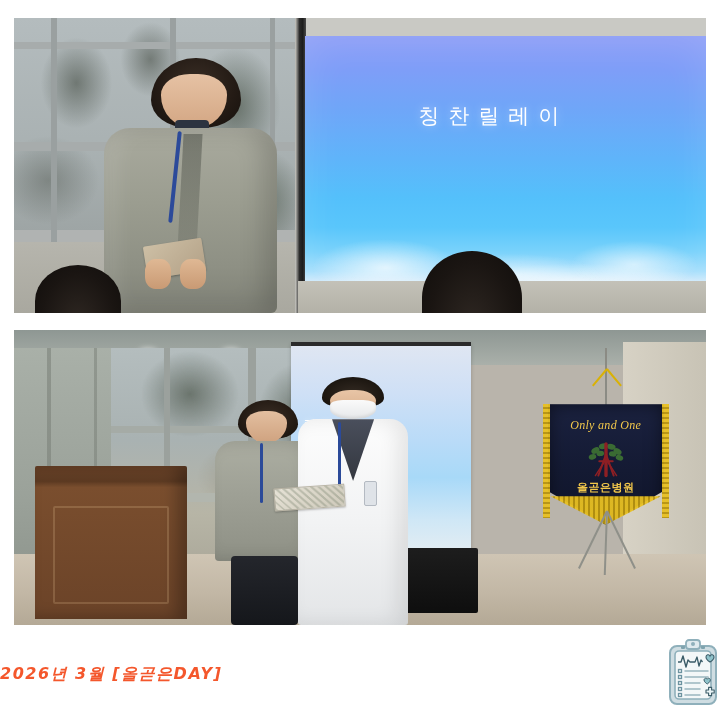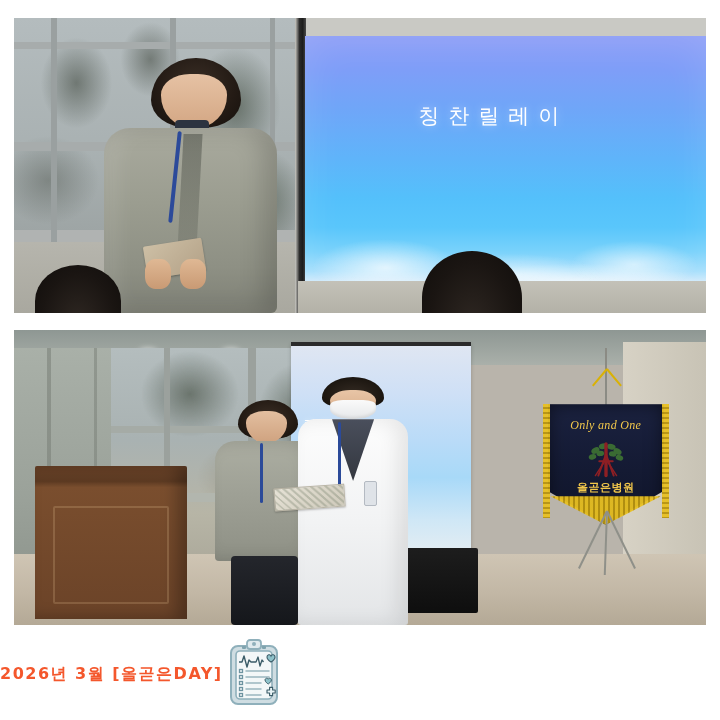--- a/index.html
+++ b/index.html
@@ -503,22 +503,23 @@
   }
 
   
   #caption {
     position: absolute;
     left: 0; right: 0;
     top: 634px;
     height: 80px;
     display: flex;
     align-items: center;
-    justify-content: flex-start;
+    justify-content: space-between;
     gap: 4px;
+    font-style: italic;
   }
   .caption-text { text-align: center; }
   .caption-sub {
     color: #f4572c;
     font-family: "DejaVu Sans", sans-serif;
     font-weight: bold;
     font-size: 16px;
     letter-spacing: 1.5px;
     line-height: 1.55;
     white-space: nowrap;

